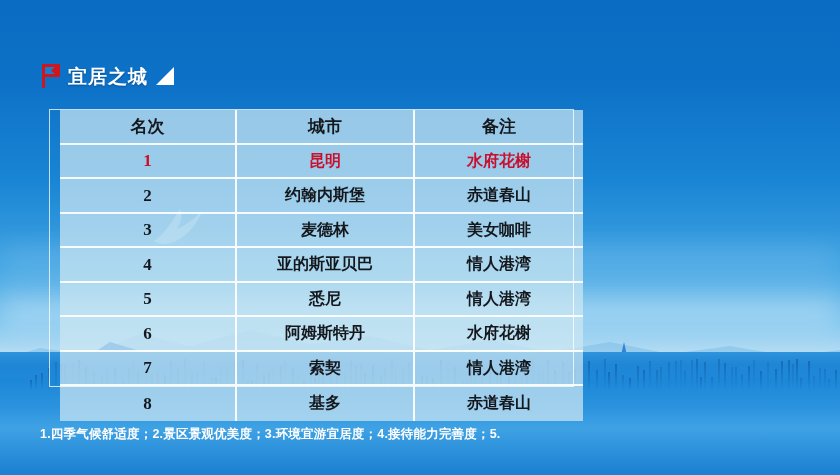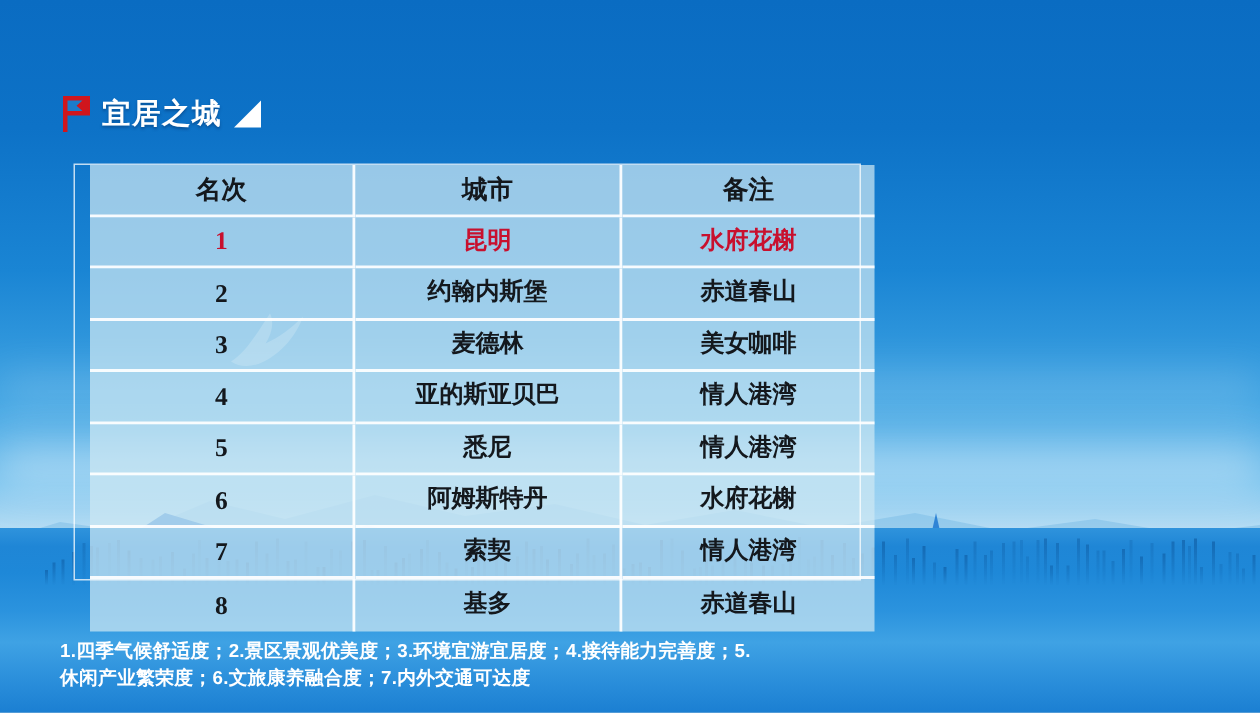--- a/index.html
+++ b/index.html
@@ -379,16 +379,15 @@
           <td class="col-rank num">8</td>
           <td class="col-city">基多</td>
           <td class="col-note">赤道春山</td>
         </tr>
       </tbody>
   </table>
   <div class="table-frame"></div>
 
   <div class="criteria">
     <div>1.四季气候舒适度；2.景区景观优美度；3.环境宜游宜居度；4.接待能力完善度；5.</div>
-    <div>休闲产业繁荣度；6.文旅康养融合度；7.内外交通可达度</div>
   </div>
 
 </div>
 
 </body></html>

